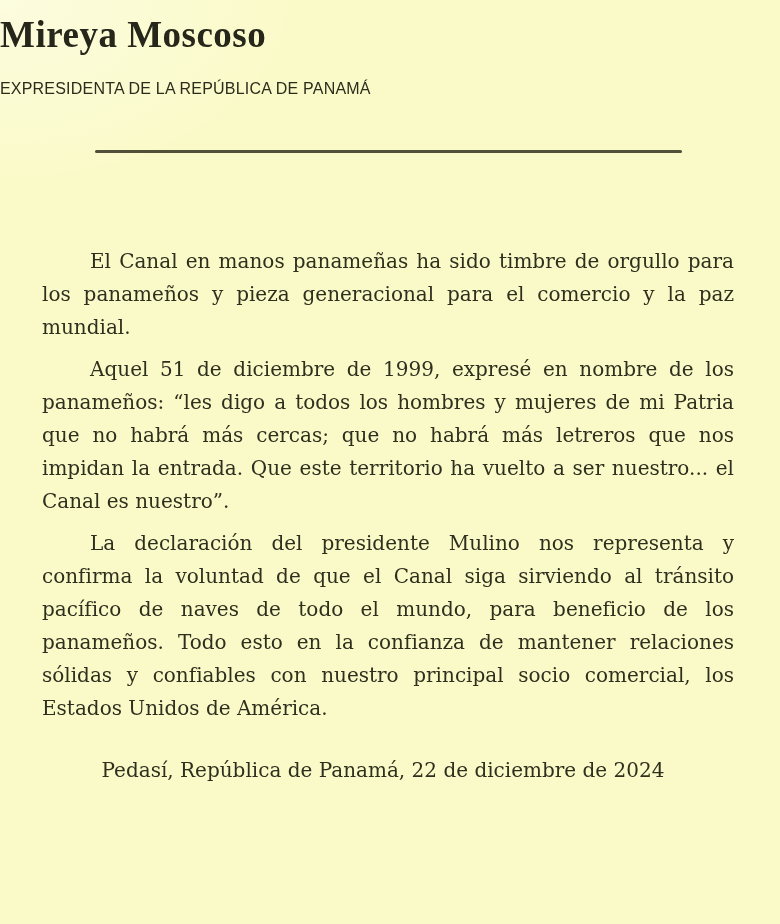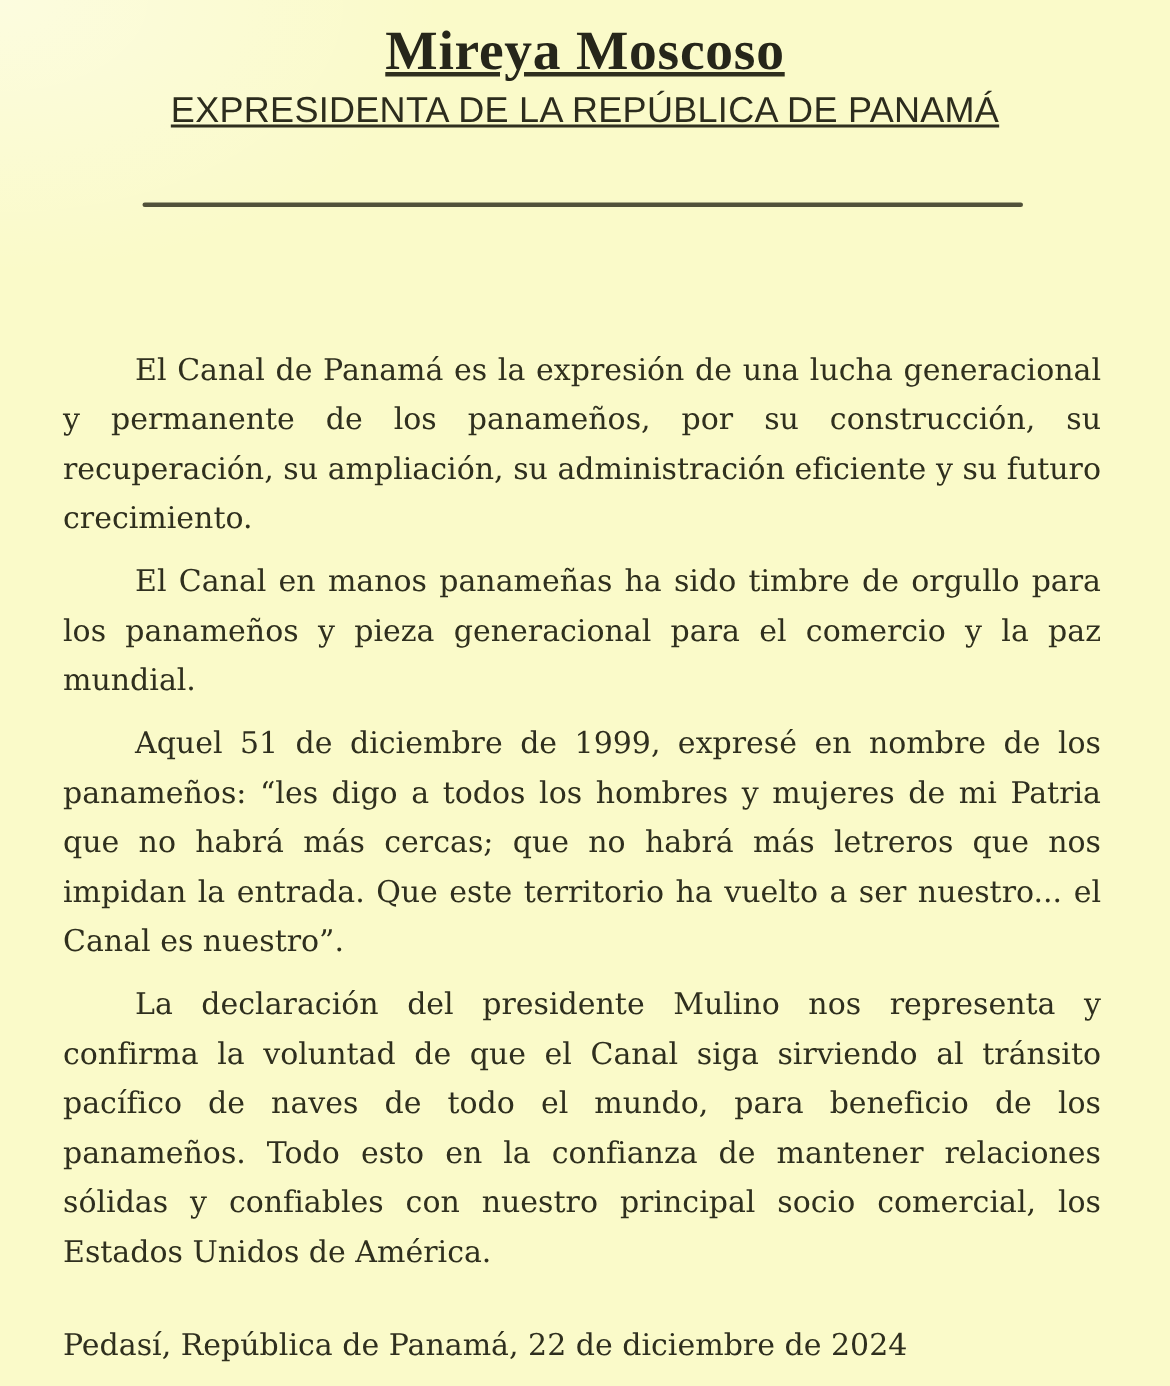--- a/index.html
+++ b/index.html
@@ -10,36 +10,36 @@
     width: 780px;
     height: 924px;
     margin: 0 auto;
     background: #fafac9;
     background-image: radial-gradient(ellipse 420px 260px at 0% 0%, rgba(255,255,250,0.45), rgba(255,255,250,0) 70%);
     overflow: hidden;
     color: #2f2f1e;
   }
 
   
-  .letterhead { text-align: center; text-decoration: underline; }
+  .letterhead { text-align: left; }
 
   .letterhead-name {
     margin: 14px 0 0 0;
     font-family: "Liberation Serif", serif;
     font-weight: bold;
     font-size: 37px;
     line-height: 42px;
     letter-spacing: 0.5px;
     color: #26261a;
   }
 
   .letterhead-role {
-    margin-top: 7px;
+    margin-top: 22px;
     font-family: "Liberation Sans", sans-serif;
-    font-size: 24px;
+    font-size: 16px;
     line-height: 22px;
     letter-spacing: 0.2px;
     color: #2c2c1d;
   }
 
   .letterhead-divider {
     margin: 50px 0 0 95px;
     width: 587px;
     height: 3px;
     background: #51513a;
@@ -57,40 +57,39 @@
   }
 
   .letter-body p {
     margin: 0 0 9px 0;
     text-indent: 48px;
   }
 
   .dateline {
     margin-top: 30px;
     padding-right: 10px;
-    text-align: left;
+    text-align: center;
     text-indent: 0;
     font-family: "DejaVu Serif", serif;
     font-size: 20px;
     line-height: 30px;
   }
 </style>
 </head>
 <body>
 
 <div class="page">
 
   <header class="letterhead">
     <h1 class="letterhead-name">Mireya Moscoso</h1>
     <div class="letterhead-role">EXPRESIDENTA DE LA REPÚBLICA DE PANAMÁ</div>
     <div class="letterhead-divider"></div>
   </header>
 
   <main class="letter-body">
-    <p>El Canal de Panamá es la expresión de una lucha generacional y permanente de los panameños, por su construcción, su recuperación, su ampliación, su administración eficiente y su futuro crecimiento.</p>
     <p>El Canal en manos panameñas ha sido timbre de orgullo para los panameños y pieza generacional para el comercio y la paz mundial.</p>
     <p>Aquel 51 de diciembre de 1999, expresé en nombre de los panameños: “les digo a todos los hombres y mujeres de mi Patria que no habrá más cercas; que no habrá más letreros que nos impidan la entrada. Que este territorio ha vuelto a ser nuestro... el Canal es nuestro”.</p>
     <p>La declaración del presidente Mulino nos representa y confirma la voluntad de que el Canal siga sirviendo al tránsito pacífico de naves de todo el mundo, para beneficio de los panameños. Todo esto en la confianza de mantener relaciones sólidas y confiables con nuestro principal socio comercial, los Estados Unidos de América.</p>
 
     <div class="dateline">Pedasí, República de Panamá, 22 de diciembre de 2024</div>
   </main>
 
 </div>
 
 </body></html>

